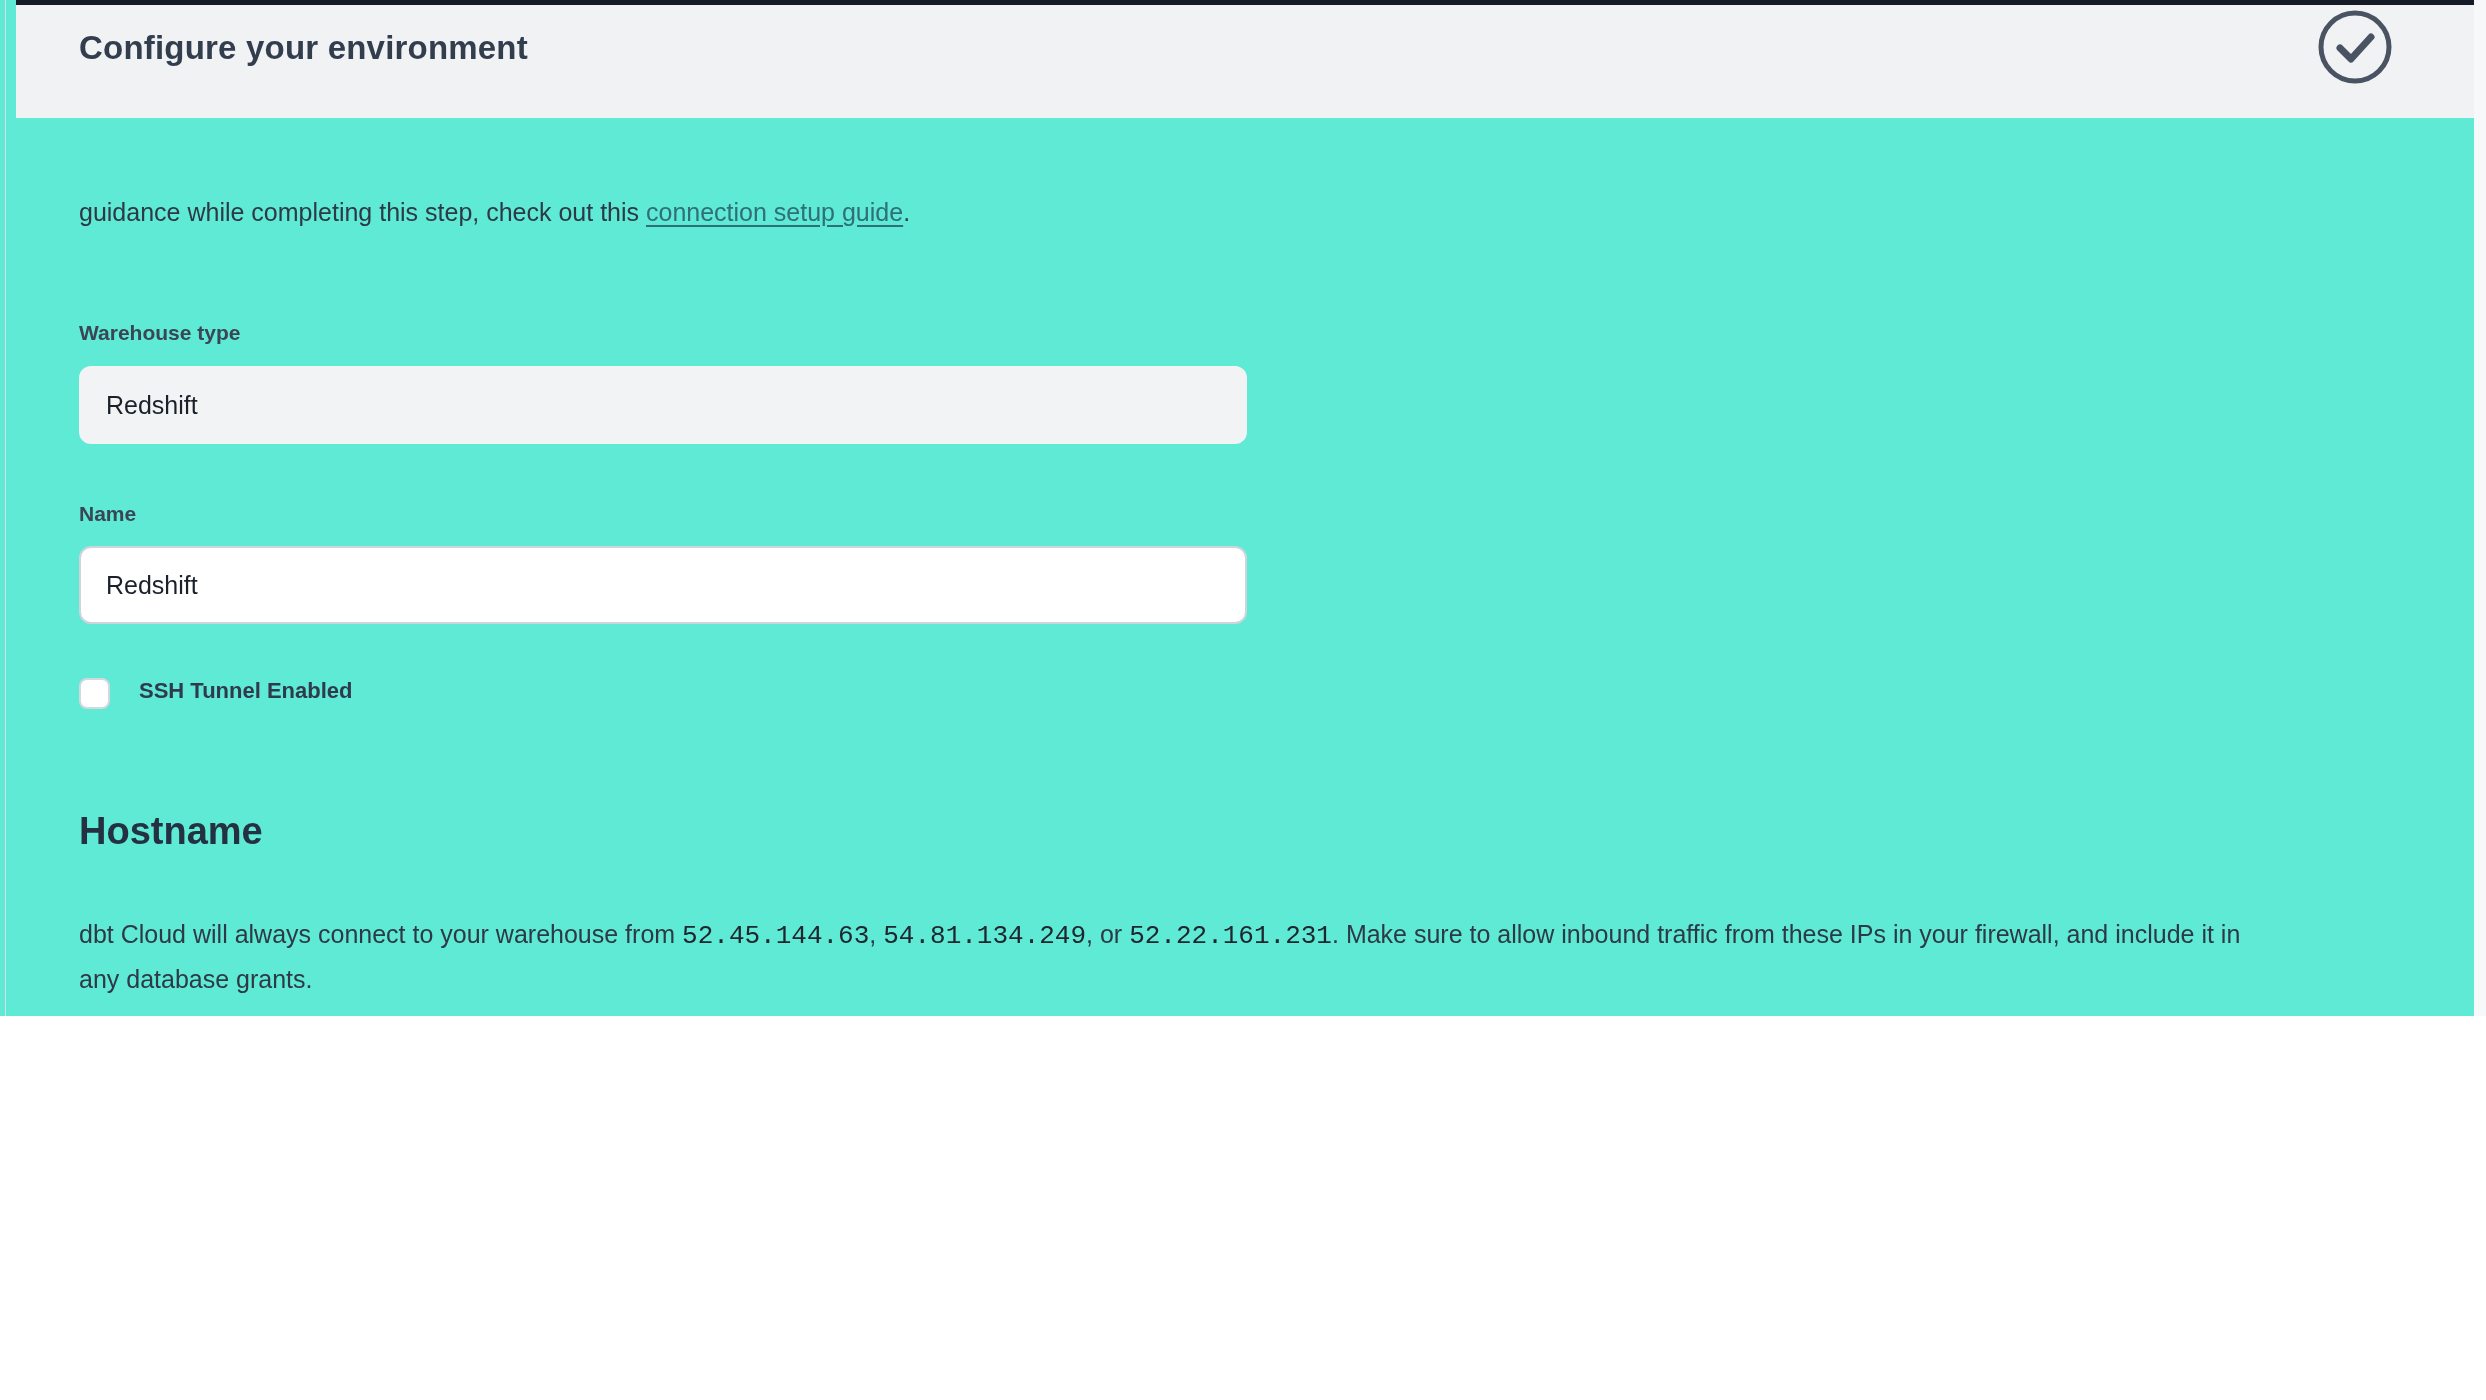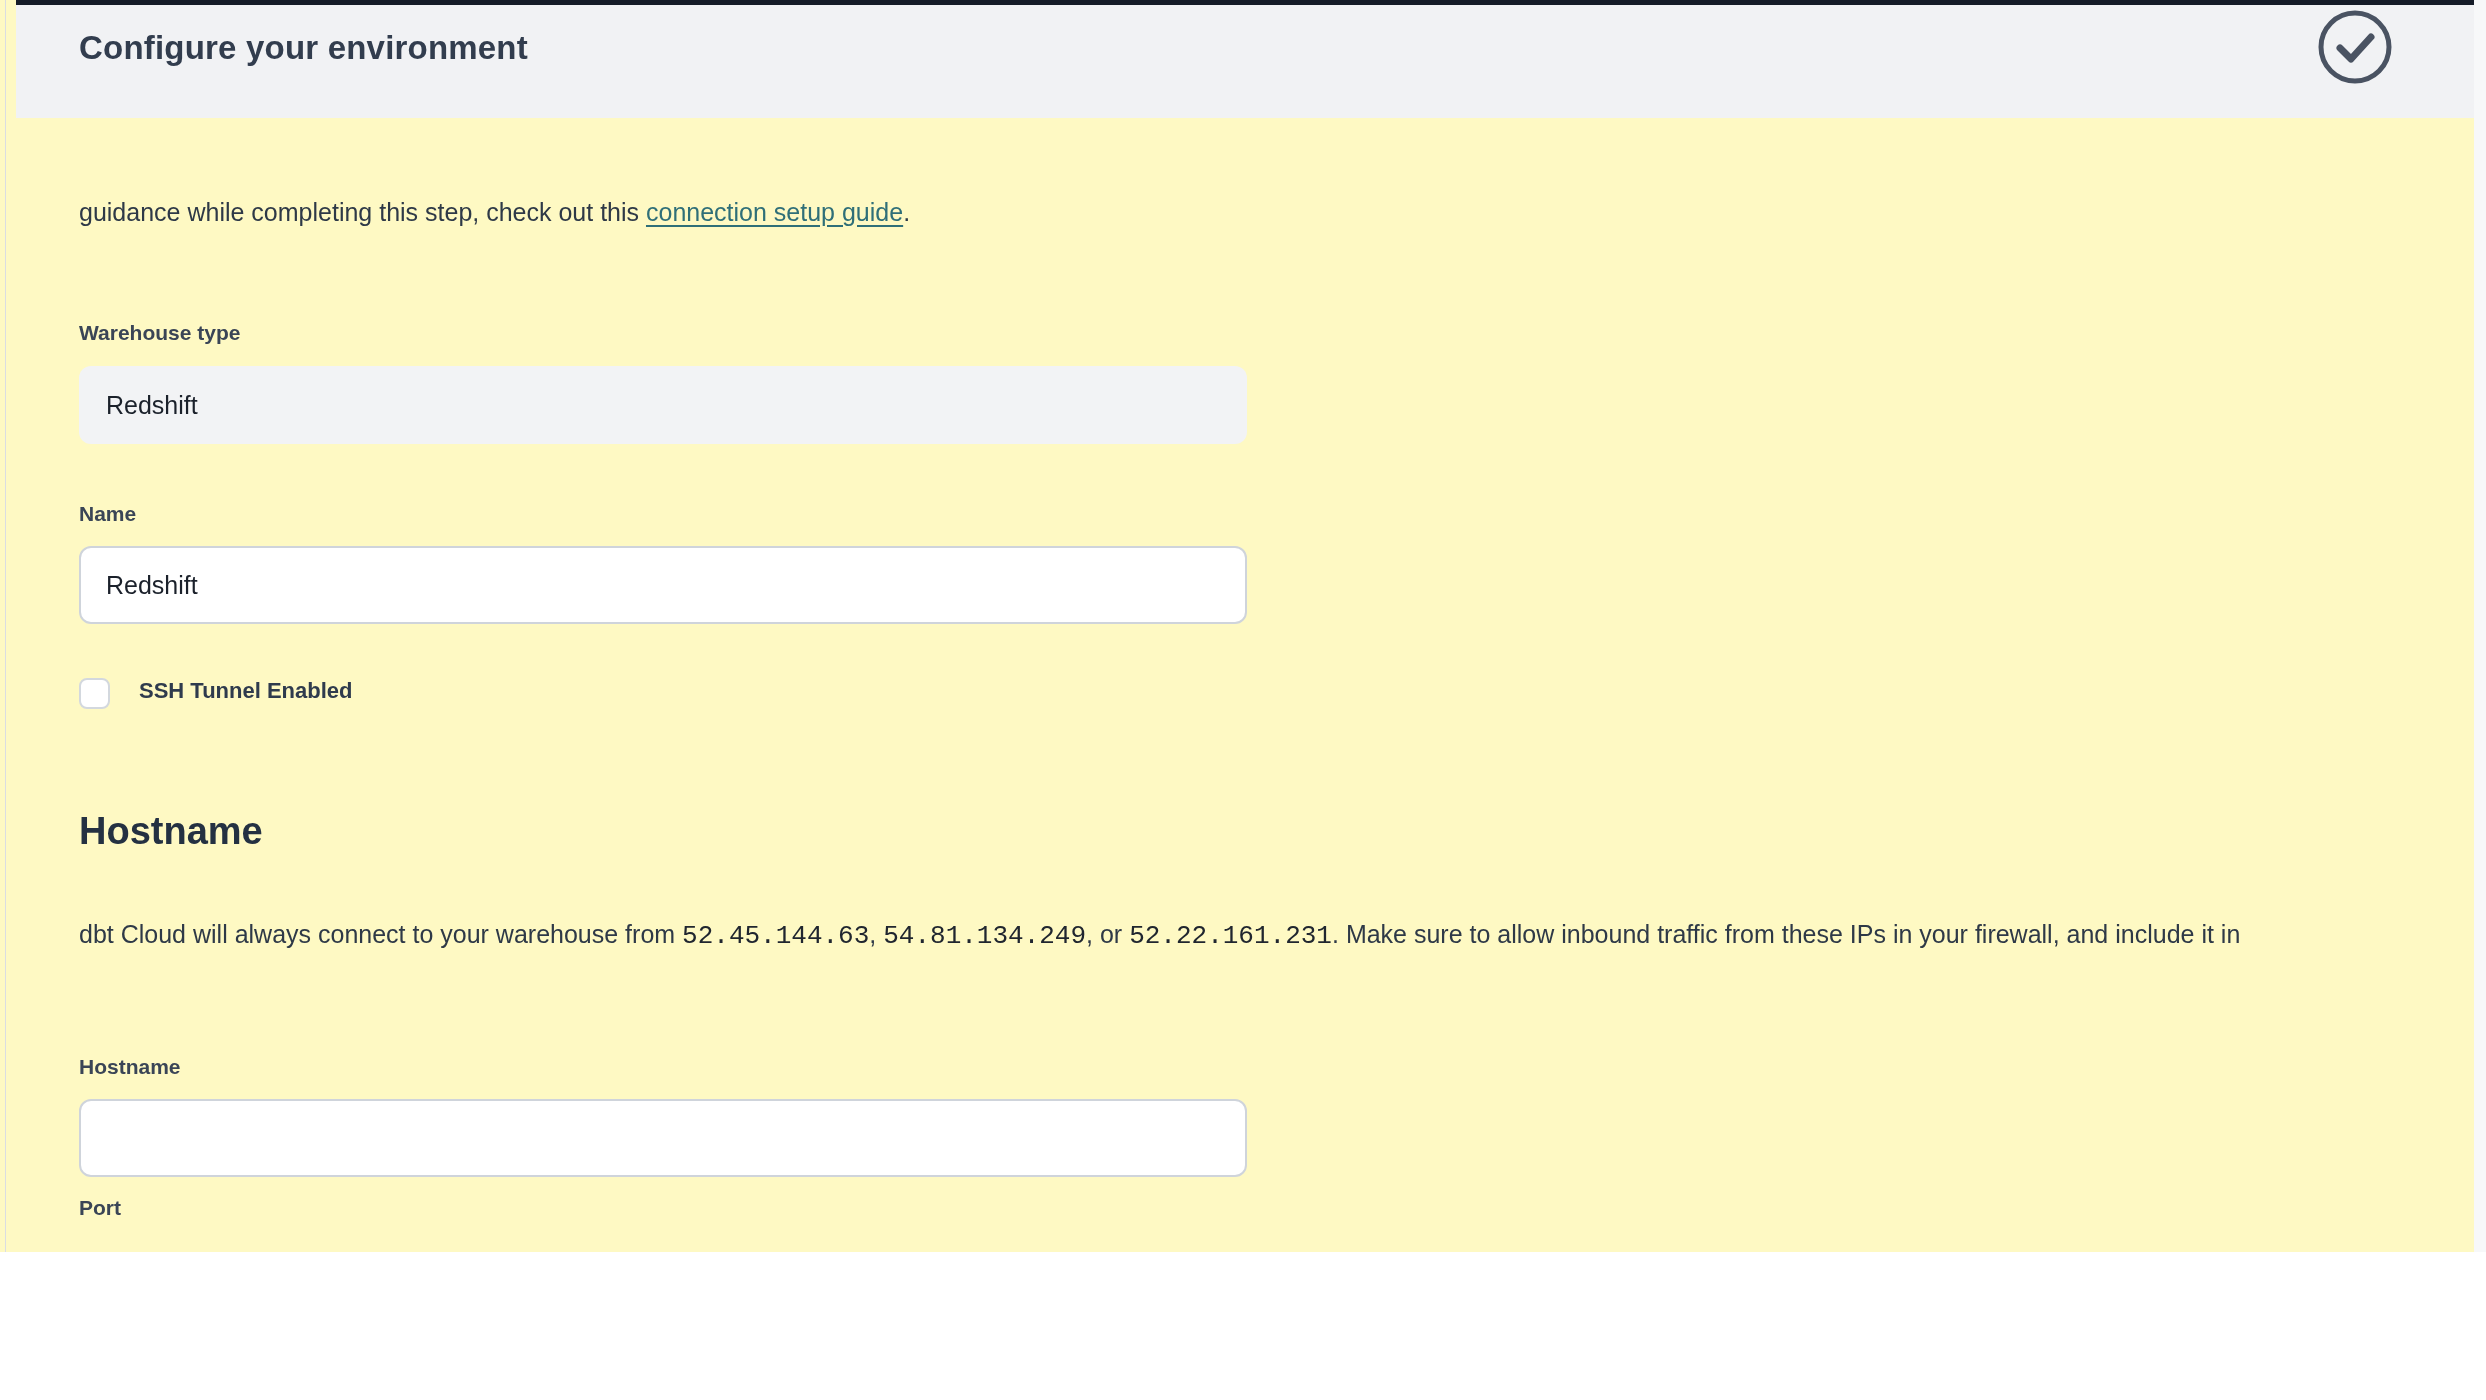--- a/index.html
+++ b/index.html
@@ -1,21 +1,21 @@
 <!DOCTYPE html>
 <html><head>
 <meta charset="utf-8">
 <style>
   html, body { margin: 0; padding: 0; background: #ffffff; }
   .screen {
     position: relative;
     width: 2486px;
-    height: 1252px;
+    height: 1016px;
     overflow: hidden;
-    background: #fef9c3;
+    background: #5eead4;
     font-family: "Liberation Sans", sans-serif;
     color: #2e3947;
   }
   .left-divider {
     position: absolute; left: 5px; top: 0; width: 1px; height: 1400px;
     background: #dadde2;
   }
   .top-accent {
     position: absolute; left: 16px; right: 0; top: 0; height: 5px;
     background: #151c28;
@@ -120,20 +120,21 @@
 
   <div class="ssh-row">
     <div class="checkbox"></div>
     <div class="ssh-label">SSH Tunnel Enabled</div>
   </div>
 
   <div class="section-heading">Hostname</div>
 
   <div class="ip-para">
     <div><span>dbt Cloud will always connect to your warehouse from </span><span class="mono">52.45.144.63</span><span>, </span><span class="mono">54.81.134.249</span><span>, or </span><span class="mono">52.22.161.231</span><span>. Make sure to allow inbound traffic from these IPs in your firewall, and include it in</span></div>
+    <div>any database grants.</div>
   </div>
 
   <div class="field-label" style="top: 1055px;">Hostname</div>
   <input class="text-input" style="top: 1099px;" type="text" placeholder="">
 
   <div class="field-label" style="top: 1196px;">Port</div>
   <input class="text-input" style="top: 1280px;" type="text" placeholder="">
 
   <div class="scroll-track"></div>
 

